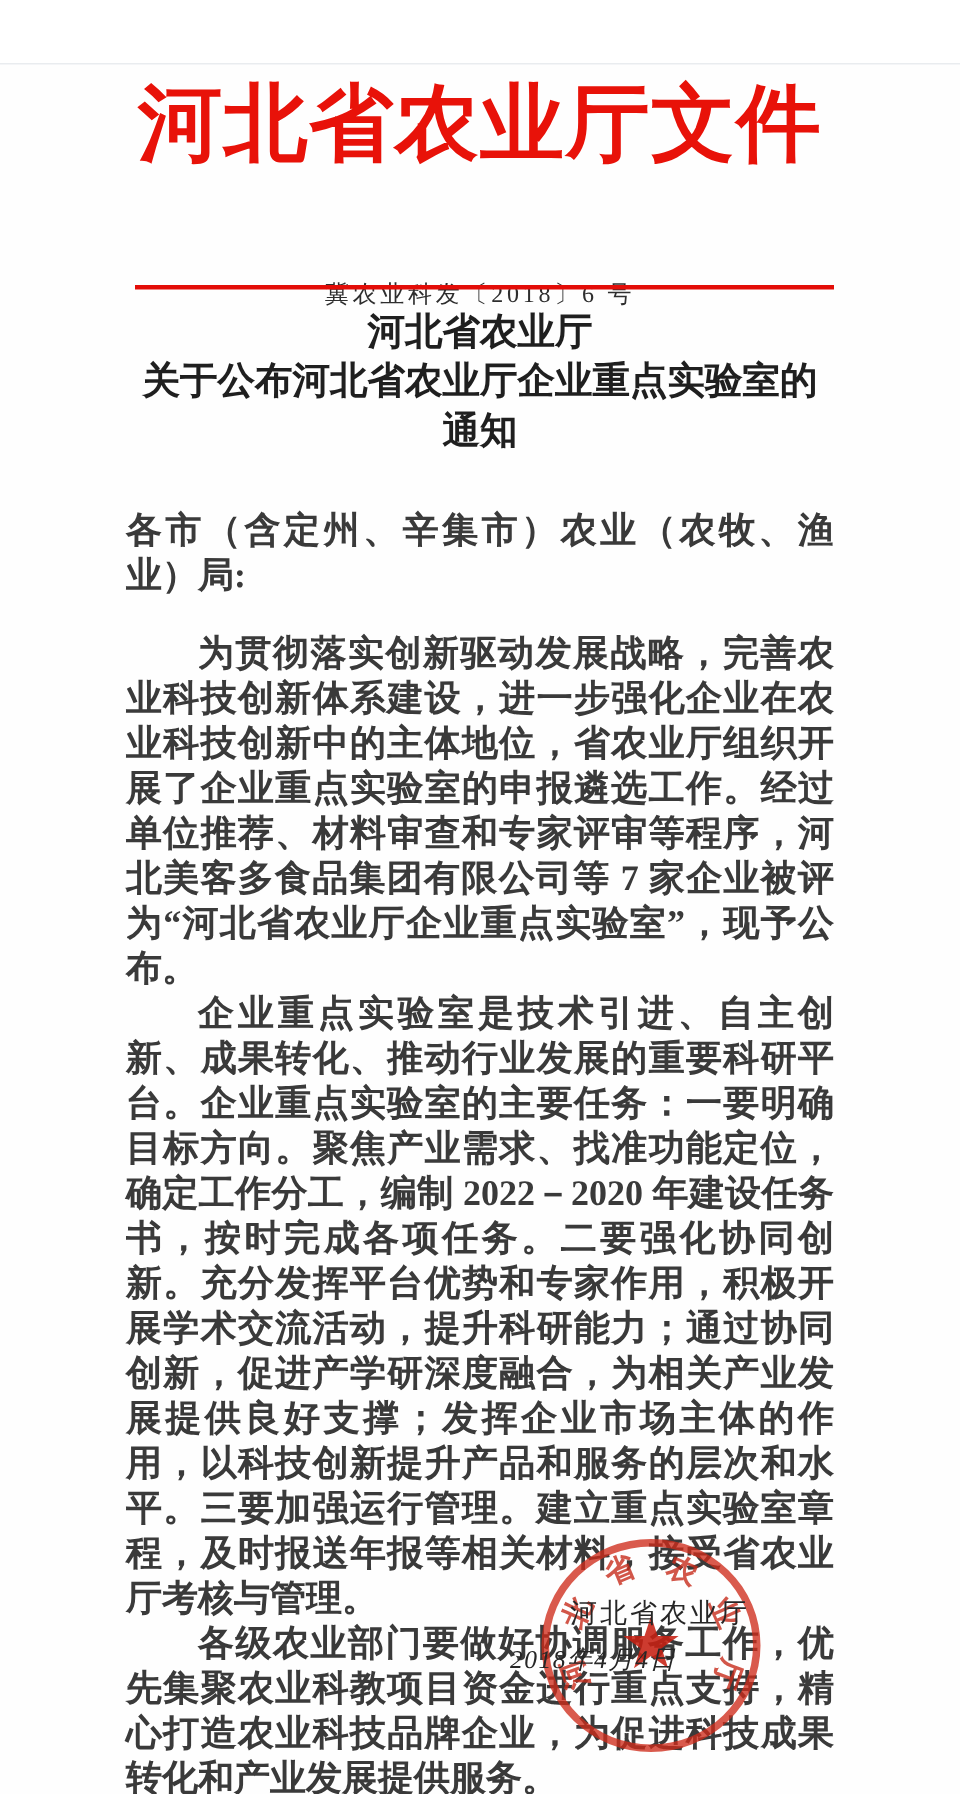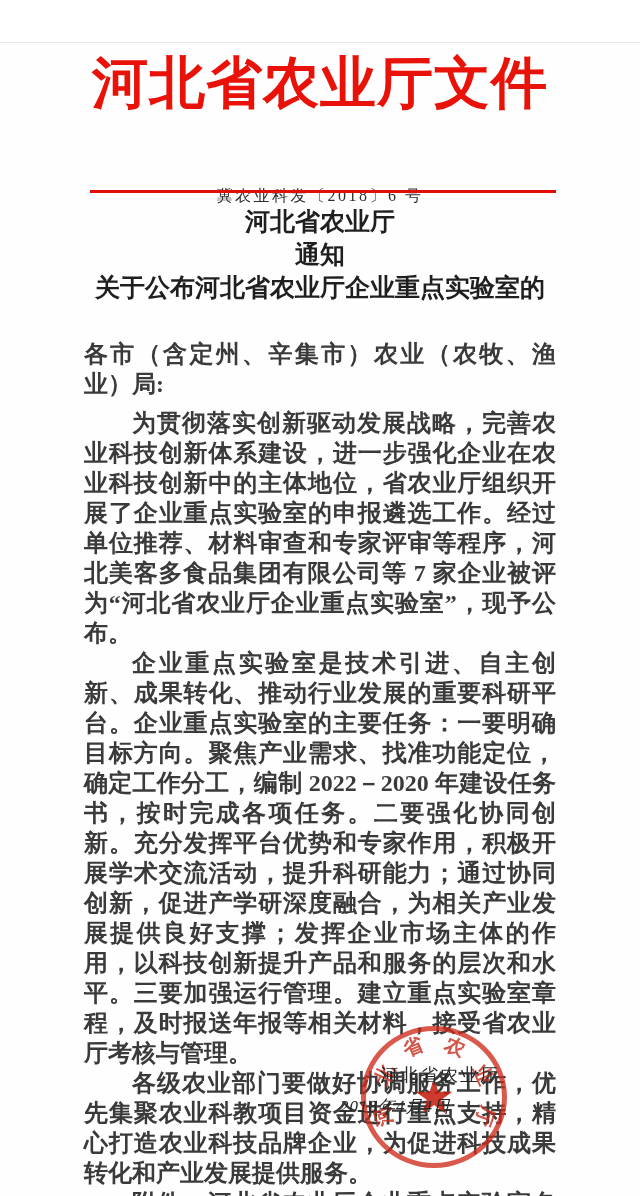--- a/index.html
+++ b/index.html
@@ -45,21 +45,21 @@
   }
   .body-text {
     position:absolute; top:339px; left:84px; width:472px;
     font-size:24px; color:#3a3a3a;
     line-height:30px;
     text-align:justify;
     font-weight:bold;
   }
   .recipient { text-indent:0; }
   .body-text p.para { text-indent:2em; margin:0; }
-  .body-text p.para.first { margin-top:9px; }
+  .body-text p.para.first { margin-top:22px; }
   .attachment { text-indent:2em; }
   
   .seal {
     position:absolute; left:361px; top:1026px;
     width:146px; height:142px;
     z-index:1;
   }
   .seal-ring {
     position:absolute; left:0; top:0; width:146px; height:142px;
     border:5px solid rgba(206,44,27,0.78);
@@ -108,22 +108,22 @@
   <div class="top-strip"></div>
 
   <div class="header-title">河北省农业厅文件</div>
 
   <div class="doc-number">冀农业科发〔2018〕6 号</div>
 
   <div class="red-rule"></div>
 
   <div class="doc-title">
     <div>河北省农业厅</div>
+    <div>关于公布河北省农业厅企业重点实验室的</div>
     <div>通知</div>
-    <div>关于公布河北省农业厅企业重点实验室的</div>
   </div>
 
   <div class="body-text">
     <div class="recipient">各市（含定州、辛集市）农业（农牧、渔业）局:</div>
     <p class="para first">为贯彻落实创新驱动发展战略，完善农业科技创新体系建设，进一步强化企业在农业科技创新中的主体地位，省农业厅组织开展了企业重点实验室的申报遴选工作。经过单位推荐、材料审查和专家评审等程序，河北美客多食品集团有限公司等 7 家企业被评为“河北省农业厅企业重点实验室”，现予公布。</p>
     <p class="para">企业重点实验室是技术引进、自主创新、成果转化、推动行业发展的重要科研平台。企业重点实验室的主要任务：一要明确目标方向。聚焦产业需求、找准功能定位，确定工作分工，编制 2022－2020 年建设任务书，按时完成各项任务。二要强化协同创新。充分发挥平台优势和专家作用，积极开展学术交流活动，提升科研能力；通过协同创新，促进产学研深度融合，为相关产业发展提供良好支撑；发挥企业市场主体的作用，以科技创新提升产品和服务的层次和水平。三要加强运行管理。建立重点实验室章程，及时报送年报等相关材料，接受省农业厅考核与管理。</p>
     <p class="para">各级农业部门要做好协调服务工作，优先集聚农业科教项目资金进行重点支持，精心打造农业科技品牌企业，为促进科技成果转化和产业发展提供服务。</p>
     <div class="attachment">附件：河北省农业厅企业重点实验室名单</div>
   </div>
 

